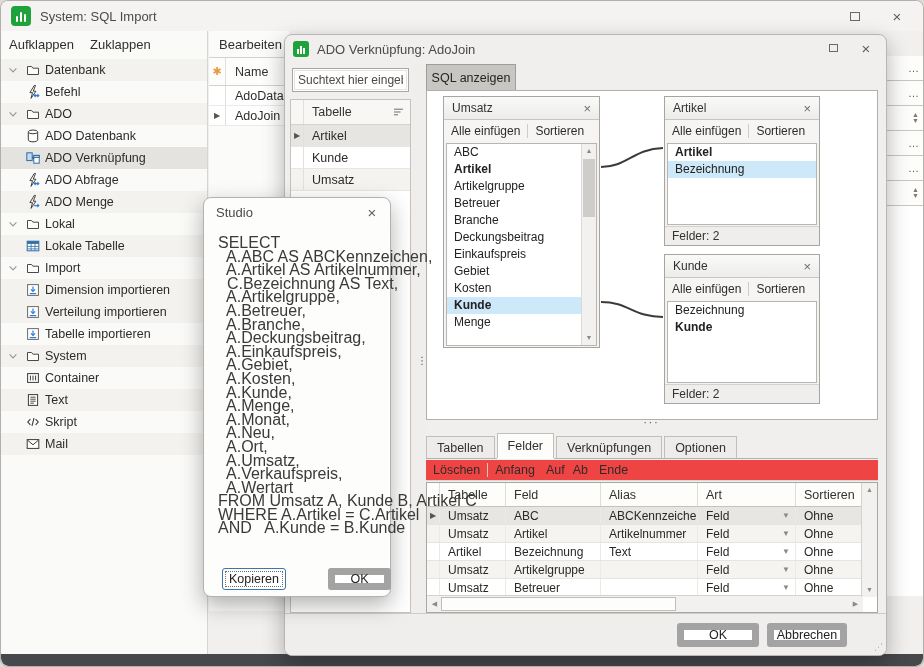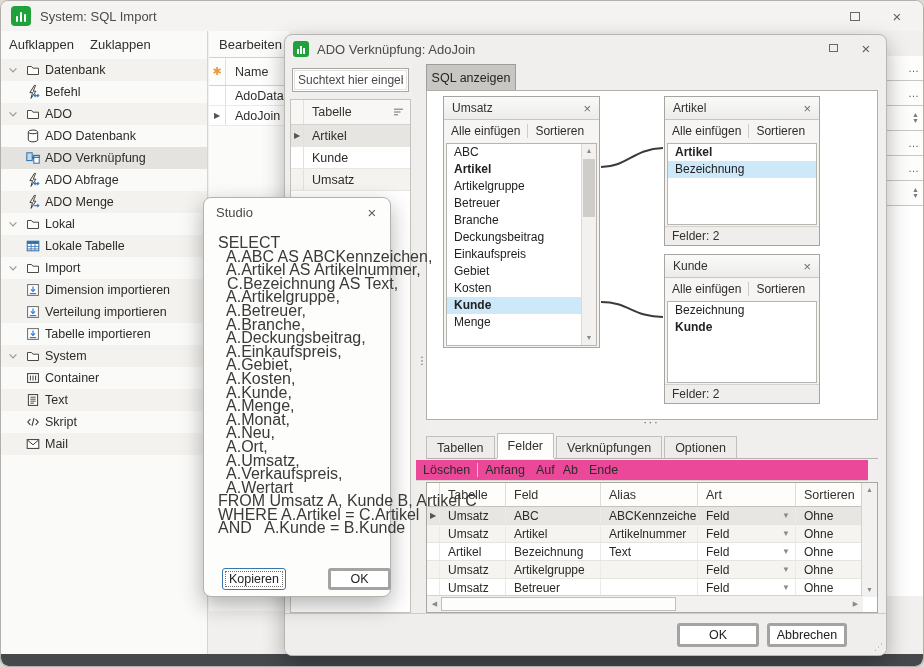--- a/index.html
+++ b/index.html
@@ -100,21 +100,21 @@
   .vscroll { position:absolute; top:0; right:0; bottom:0; width:15px; background:#f2f1ef; border-left:1px solid #dcdad6; }
   .sarrow { position:absolute; left:0; width:100%; text-align:center; font-size:7px; color:#8a8a86; height:14px; line-height:14px; }
   .sthumb { position:absolute; left:1px; width:12px; background:#cfcdc9; }
   .conn { position:absolute; left:0; top:0; pointer-events:none; }
   .hgrip { position:absolute; left:346px; top:383px; width:40px; text-align:center; color:#6f6e6a; font-size:13px; letter-spacing:1px; line-height:8px; }
 
   
   .tabsrow { position:absolute; left:141px; top:399px; width:452px; height:25px; display:flex; align-items:flex-end; border-bottom:1px solid #b6b3af; }
   .tab { height:22px; padding:0 10px; display:flex; align-items:center; background:#edecea; border:1px solid #c2bfbb; border-bottom:none; margin-right:2px; font-size:12.5px; color:#33322f; }
   .tab.active { background:#fdfdfc; height:25px; position:relative; z-index:2; box-shadow:0 1px 0 #fdfdfc; }
-  .gridbar { position:absolute; left:131px; top:425px; width:452px; height:21px; background:#ec4899; border-bottom:1px solid #d9d6d2; display:flex; align-items:center; font-size:12.5px; color:#2d2c2a; }
+  .gridbar { position:absolute; left:141px; top:425px; width:452px; height:21px; background:#ef4444; border-bottom:1px solid #d9d6d2; display:flex; align-items:center; font-size:12.5px; color:#2d2c2a; }
   .gb-btn { padding:0 7px; }
   .grid { position:absolute; left:141px; top:447px; width:452px; height:131px; background:#fff; border:1px solid #aaa7a3; }
   .grid-head { display:flex; height:24px; background:#fdfdfc; border-bottom:1px solid #c6c3bf; font-size:12.5px; color:#33322f; }
   .gc { border-right:1px solid #deddd9; display:flex; align-items:center; padding-left:8px; }
   .gc.gutter { width:13px; padding:0; }
   .ghcols { display:contents; }
   .ghcols .gc:nth-child(1){ width:66px; } .ghcols .gc:nth-child(2){ width:95px; }
   .ghcols .gc:nth-child(3){ width:97px; } .ghcols .gc:nth-child(4){ width:98px; }
   .ghcols .gc:nth-child(5){ width:68px; border-right:none; }
   .grid-row { display:flex; height:18px; border-bottom:1px solid #e6e4e0; background:#fff; font-size:12px; color:#2a2927; }
@@ -126,21 +126,21 @@
   .grid-row .gcell:nth-child(4){ width:97px; } .grid-row .gcell:nth-child(5){ width:98px; }
   .grid-row .gcell:nth-child(6){ width:68px; border-right:none; }
   .gcell.art { justify-content:space-between; padding-right:5px; }
   .dd { font-size:8px; color:#8a8985; }
   .gvscroll { position:absolute; right:0; top:0; width:16px; height:114px; background:#f2f1ef; border-left:1px solid #d5d2ce; }
   .ghscroll { position:absolute; left:0; bottom:0; width:436px; height:17px; background:#f2f1ef; border-top:1px solid #d5d2ce; }
   .harrow { position:absolute; top:0; width:15px; height:100%; text-align:center; font-size:7px; color:#8a8a86; line-height:16px; }
   .hthumb { position:absolute; left:14px; top:1px; width:235px; height:14px; background:#fdfdfc; border:1px solid #c0beba; }
 
   .dlgfooter { position:absolute; left:0; top:578px; width:100%; height:44px; background:#efeeec; border-top:1px solid #cfccc8; }
-  .btn { position:absolute; background:#fff; border:3px solid #a3a3a3; border-radius:3px; font-size:12.5px; color:#222; display:flex; align-items:center; justify-content:center; font-family:"Liberation Sans",sans-serif; }
+  .btn { position:absolute; background:#fff; border:7px solid #a3a3a3; border-radius:3px; font-size:12.5px; color:#222; display:flex; align-items:center; justify-content:center; font-family:"Liberation Sans",sans-serif; }
   .grip { position:absolute; width:8px; height:8px; color:#a5a3a0; font-size:9px; line-height:4px; }
 
   
   .studio { position:absolute; left:202px; top:196px; width:188px; height:400px; background:#fdfdfc; border:1px solid #b5b2ae; border-radius:8px; box-shadow:0 8px 22px rgba(0,0,0,.30); z-index:30; }
   .studio .dlg-title { margin-left:12px; }
   .sqlpre { position:absolute; left:14px; top:38px; font-family:Liberation Sans, sans-serif; font-size:16px; line-height:13.6px; color:#3a3a37; white-space:pre; }
   .btn-focus { border:1px solid #3b76ad; position:relative; }
   .btn-focus::after { content:""; position:absolute; inset:2px; border:1px dotted #6f6e6a; }
 </style>
 </head>

